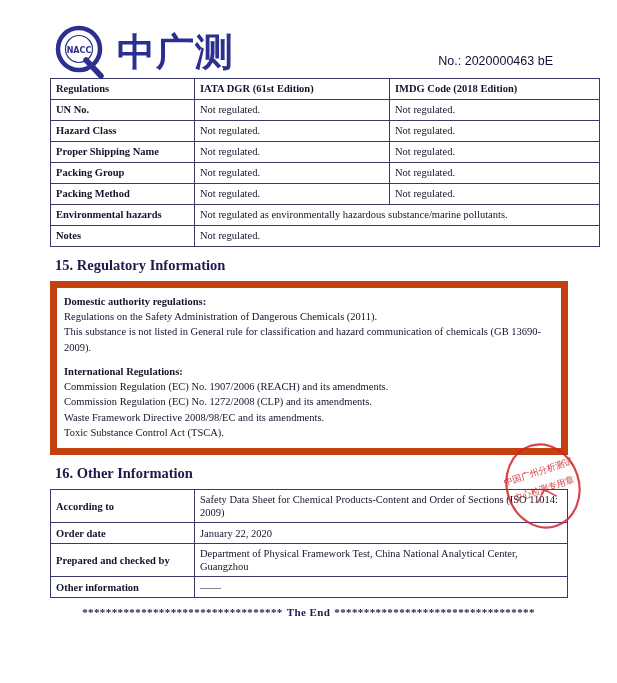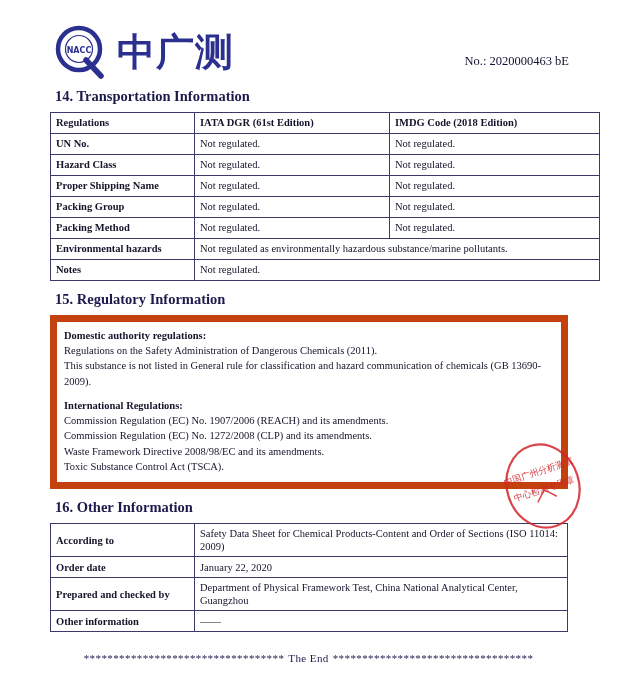--- a/index.html
+++ b/index.html
@@ -47,24 +47,24 @@
     font-family: "DejaVu Sans", sans-serif;
     font-size: 38px;
     font-weight: bold;
     color: #2b2f8f;
     letter-spacing: 1px;
     margin-left: 8px;
     line-height: 1;
   }
   .doc-no {
     position: absolute;
-    right: 0;
+    right: 16px;
     top: 54px;
     font-size: 12.5px;
-    font-family: Liberation Serif, serif;
+    font-family: Liberation Sans, sans-serif;
     color: #111133;
   }
 
   
   .sec-title {
     font-size: 14.5px;
     font-weight: bold;
     color: #1b1b4b;
     margin: 10px 0 7px 7px;
     font-family: "Liberation Serif", serif;
@@ -113,24 +113,24 @@
     position: absolute;
     right: 28px;
     top: 440px;
     width: 92px;
     height: 92px;
     pointer-events: none;
   }
 
   
   .footer {
-    margin-top: 20px;
+    margin-top: 8px;
     text-align: center;
     font-size: 11px;
-    font-weight: normal;
+    font-weight: bold;
     letter-spacing: 0.4px;
     color: #1b1b4b;
     font-family: "Liberation Serif", serif;
   }
   .footer .end {
     padding: 0 4px;
   }
 </style>
 </head>
 <body>
@@ -145,21 +145,20 @@
           <circle cx="26" cy="25" r="13.5" fill="none" stroke="#2b2f8f" stroke-width="1.2"></circle>
           <path d="M33 36 L48 52" stroke="#2b2f8f" stroke-width="5.5" stroke-linecap="round"></path>
           <text x="26" y="28.5" font-family="DejaVu Sans, sans-serif" font-size="8" font-weight="bold" fill="#2b2f8f" text-anchor="middle">NACC</text>
         </svg>
       </div>
       <div class="logo-text">中广测</div>
     </div>
     <div class="doc-no">No.: 2020000463 bE</div>
   </div>
 
-  <div class="sec-title">14. Transportation Information</div>
   <table class="t14">
     <tbody>
       <tr>
         <td class="c1 b">Regulations</td>
         <td class="c2 b">IATA DGR (61st Edition)</td>
         <td class="c3 b">IMDG Code (2018 Edition)</td>
       </tr>
       <tr>
         <td class="c1 b">UN No.</td>
         <td class="c2">Not regulated.</td>

